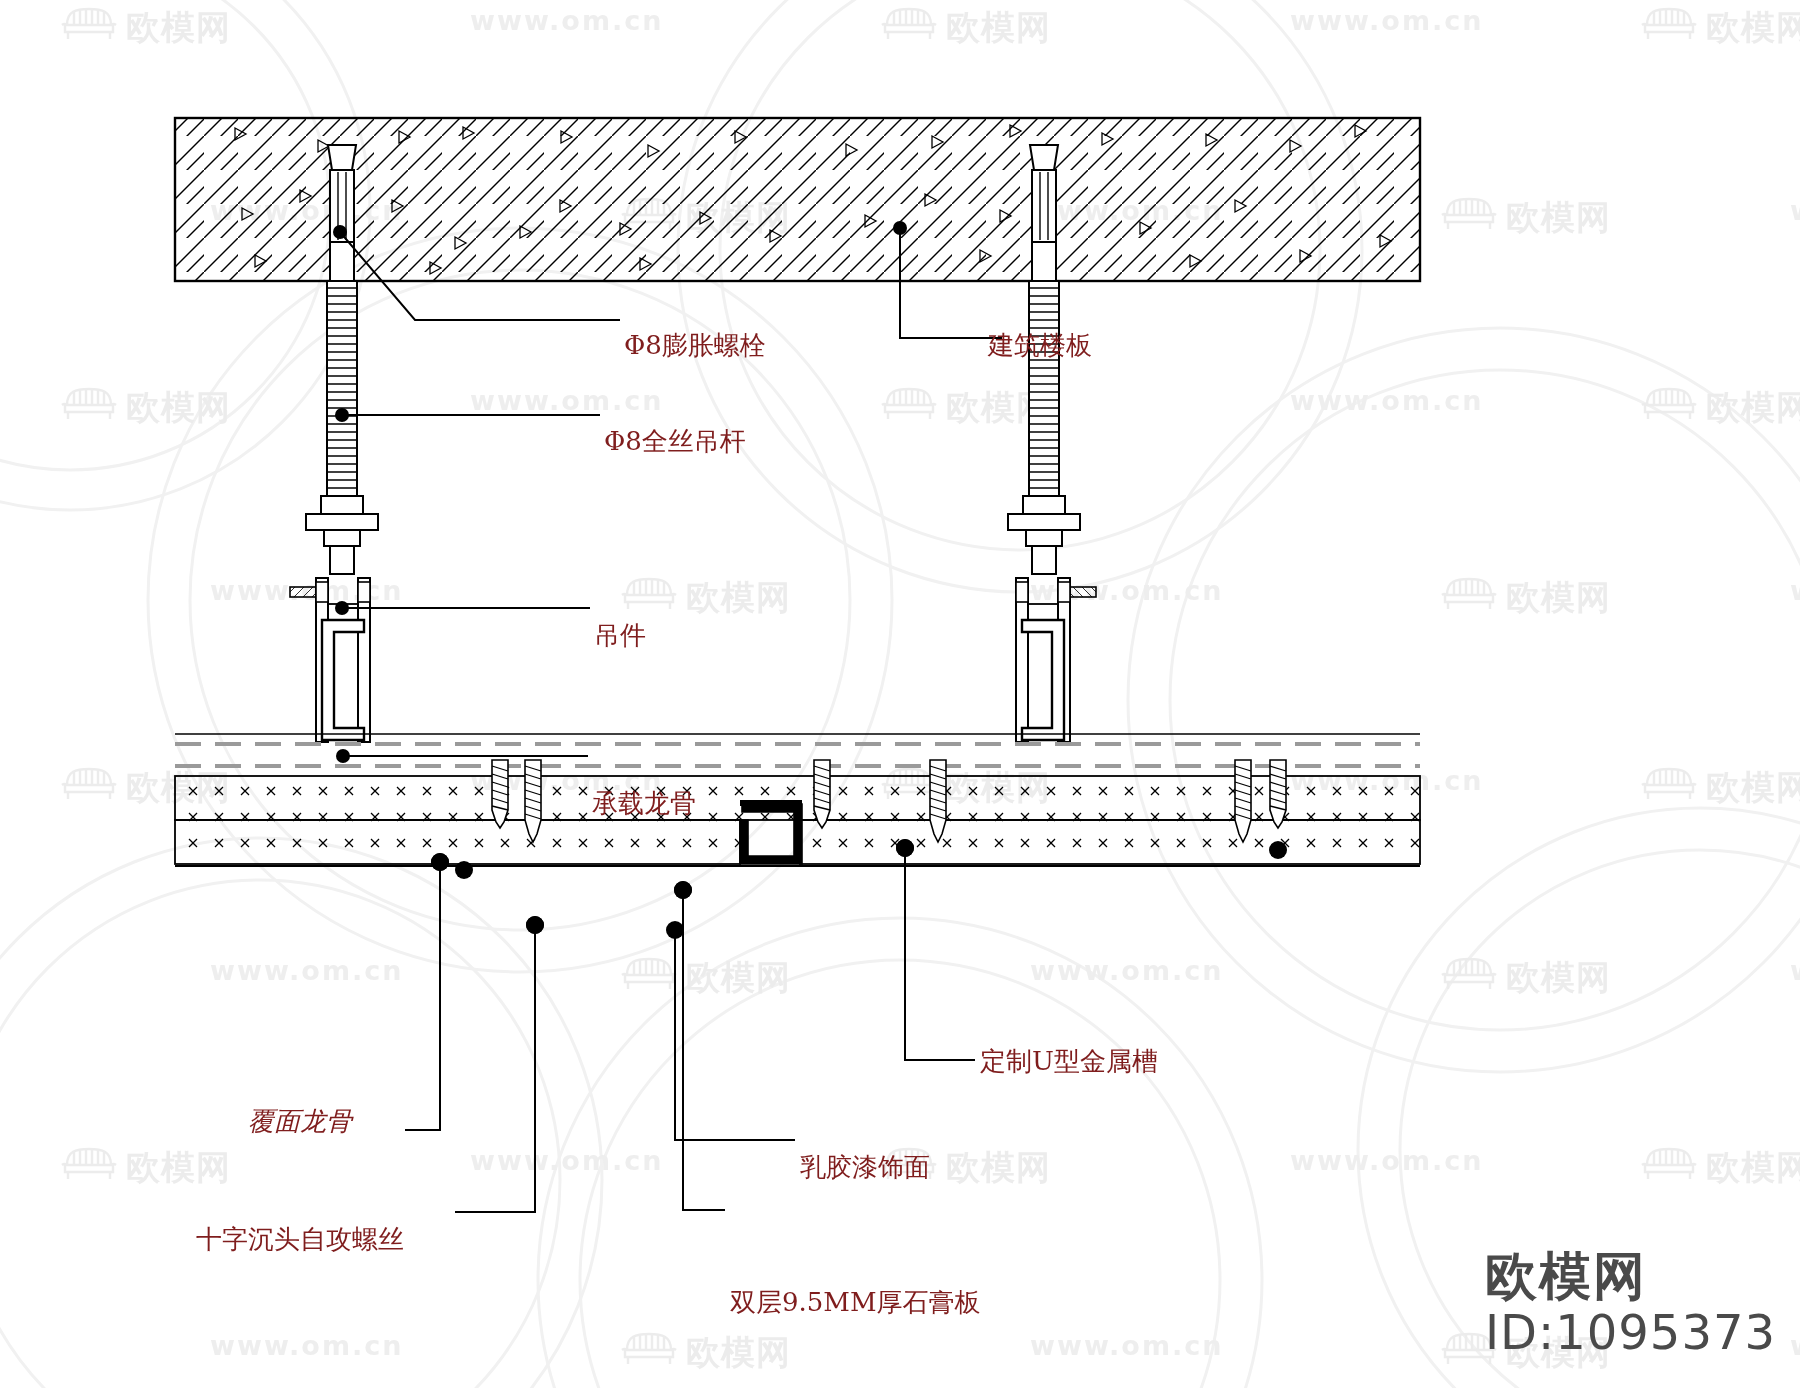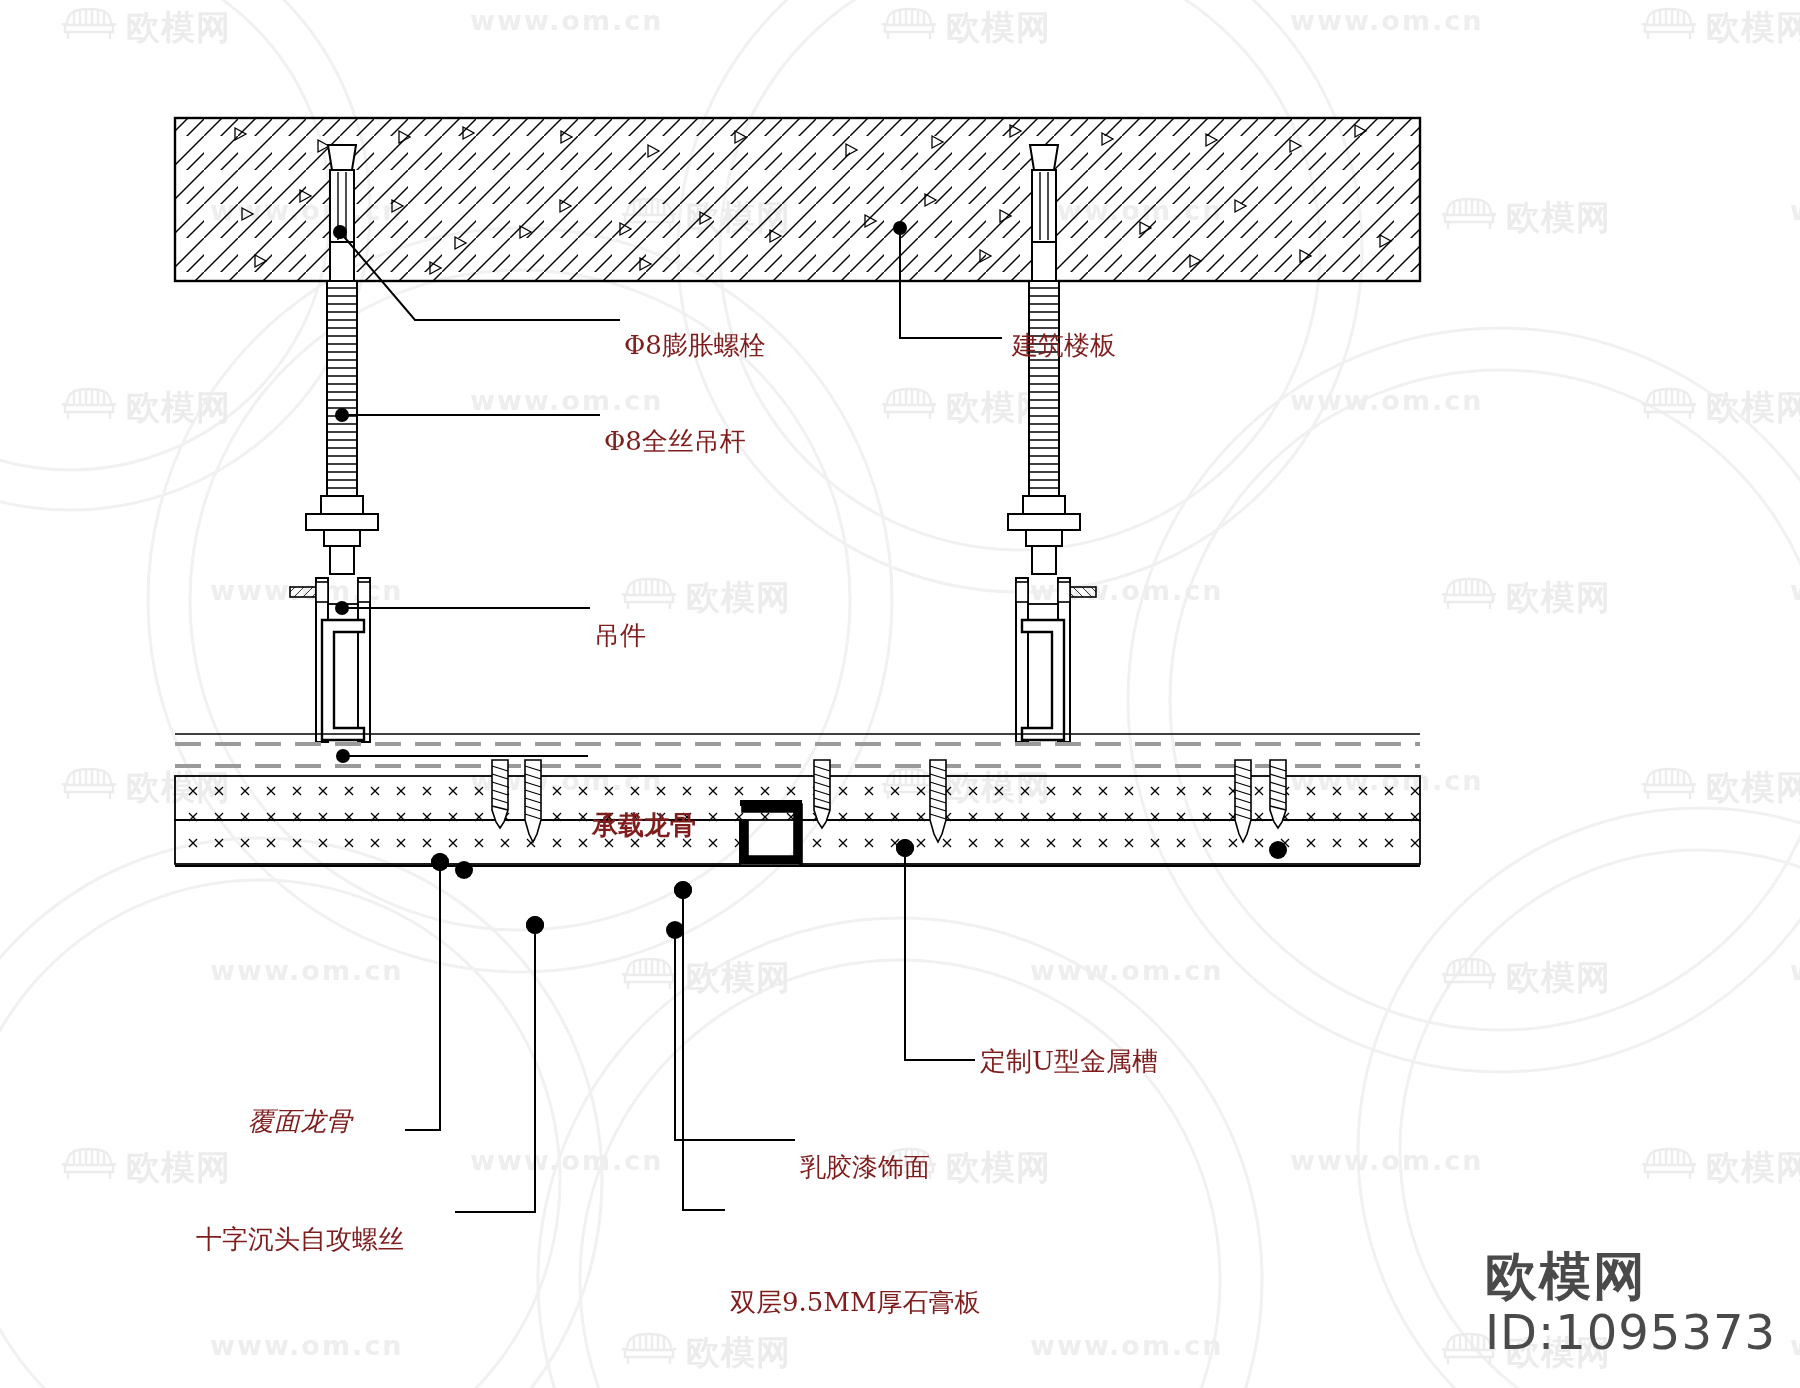--- a/index.html
+++ b/index.html
@@ -721,27 +721,27 @@
       <circle cx="683" cy="890" r="9" fill="#000"></circle>
       <circle cx="905" cy="848" r="9" fill="#000"></circle>
       <circle cx="464" cy="870" r="9" fill="#000"></circle>
       <circle cx="1278" cy="850" r="9" fill="#000"></circle>
     </g>
 
   </svg>
 
   <div class="label" style="left:624px; top:332px;">Φ8膨胀螺栓</div>
 
-  <div class="label" style="left:1012px; top:332px;">建筑楼板</div>
+  <div class="label" style="left:988px; top:332px;">建筑楼板</div>
 
   <div class="label" style="left:604px; top:428px;">Φ8全丝吊杆</div>
 
   <div class="label" style="left:594px; top:622px;">吊件</div>
 
-  <div class="label" style="left:592px; top:812px;font-weight:bold;">承载龙骨</div>
+  <div class="label" style="left:592px; top:790px;">承载龙骨</div>
 
   <div class="label" style="left:980px; top:1048px;text-align:right;">定制U型金属槽</div>
 
   <div class="label" style="left:248px; top:1108px;font-style:italic;">覆面龙骨</div>
 
   <div class="label" style="left:800px; top:1154px;text-align:center;">乳胶漆饰面</div>
 
   <div class="label" style="left:196px; top:1226px;">十字沉头自攻螺丝</div>
 
   <div class="label" style="left:730px; top:1289px;">双层9.5MM厚石膏板</div>

